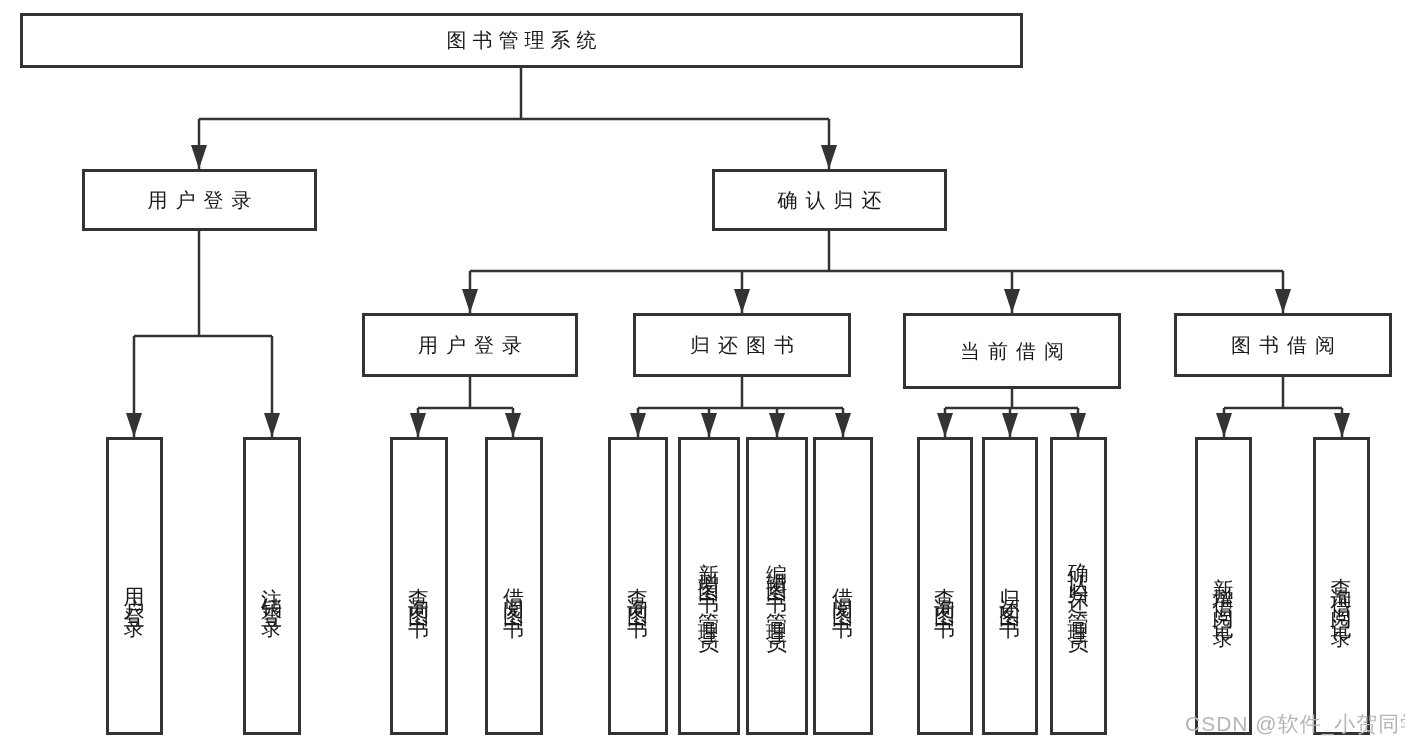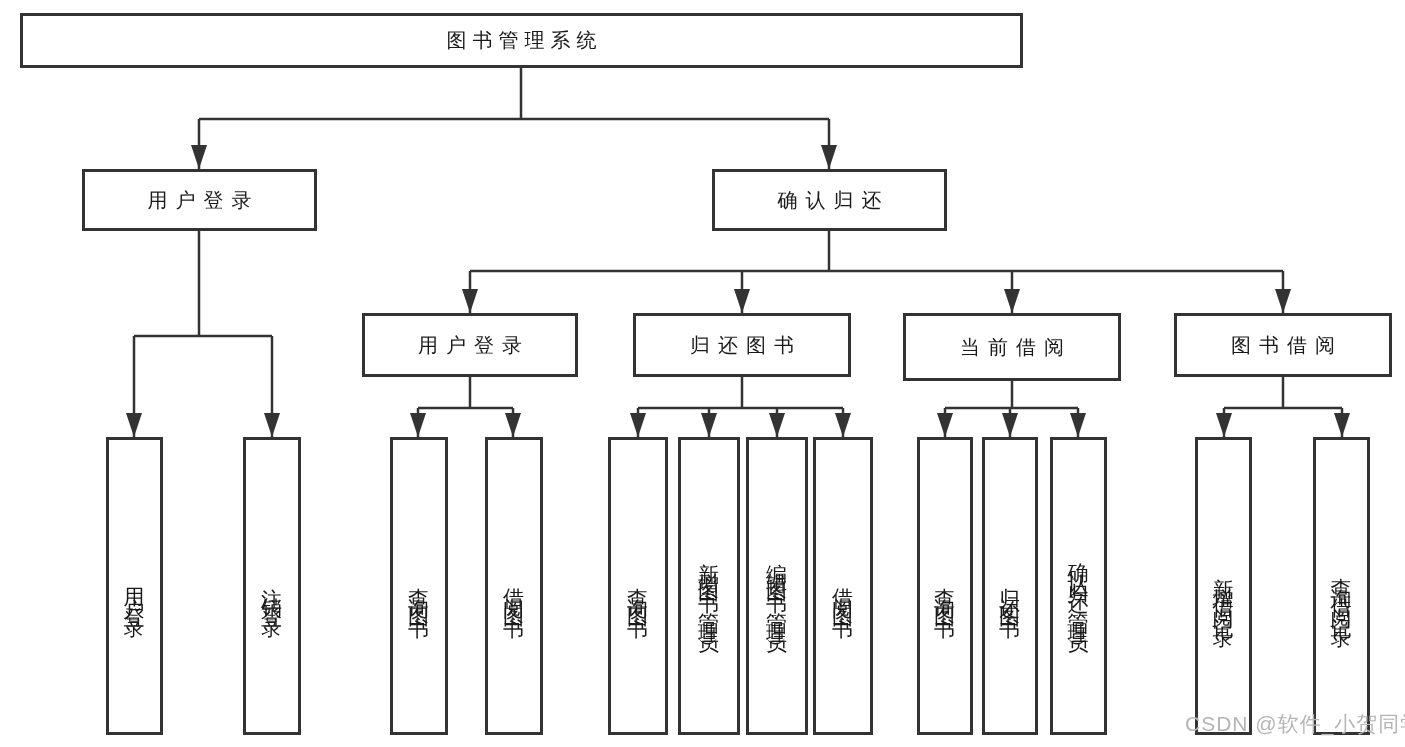--- a/index.html
+++ b/index.html
@@ -119,21 +119,21 @@
   <div class="box" style="left:712px; top:169px; width:235px; height:62px">
     <span class="hl">确认归还</span>
   </div>
 
   <div class="box" style="left:362px; top:313px; width:216px; height:64px">
     <span class="hl">用户登录</span>
   </div>
   <div class="box" style="left:633px; top:313px; width:218px; height:64px">
     <span class="hl">归还图书</span>
   </div>
-  <div class="box" style="left:903px; top:313px; width:218px; height:68px">
+  <div class="box" style="left:903px; top:313px; width:218px; height:76px">
     <span class="hl">当前借阅</span>
   </div>
   <div class="box" style="left:1174px; top:313px; width:218px; height:64px">
     <span class="hl">图书借阅</span>
   </div>
 
   <div class="box" style="left:106px; top:437px; width:57px; height:298px">
     <span class="vl">用户登录</span>
   </div>
   <div class="box" style="left:243px; top:437px; width:58px; height:298px">

